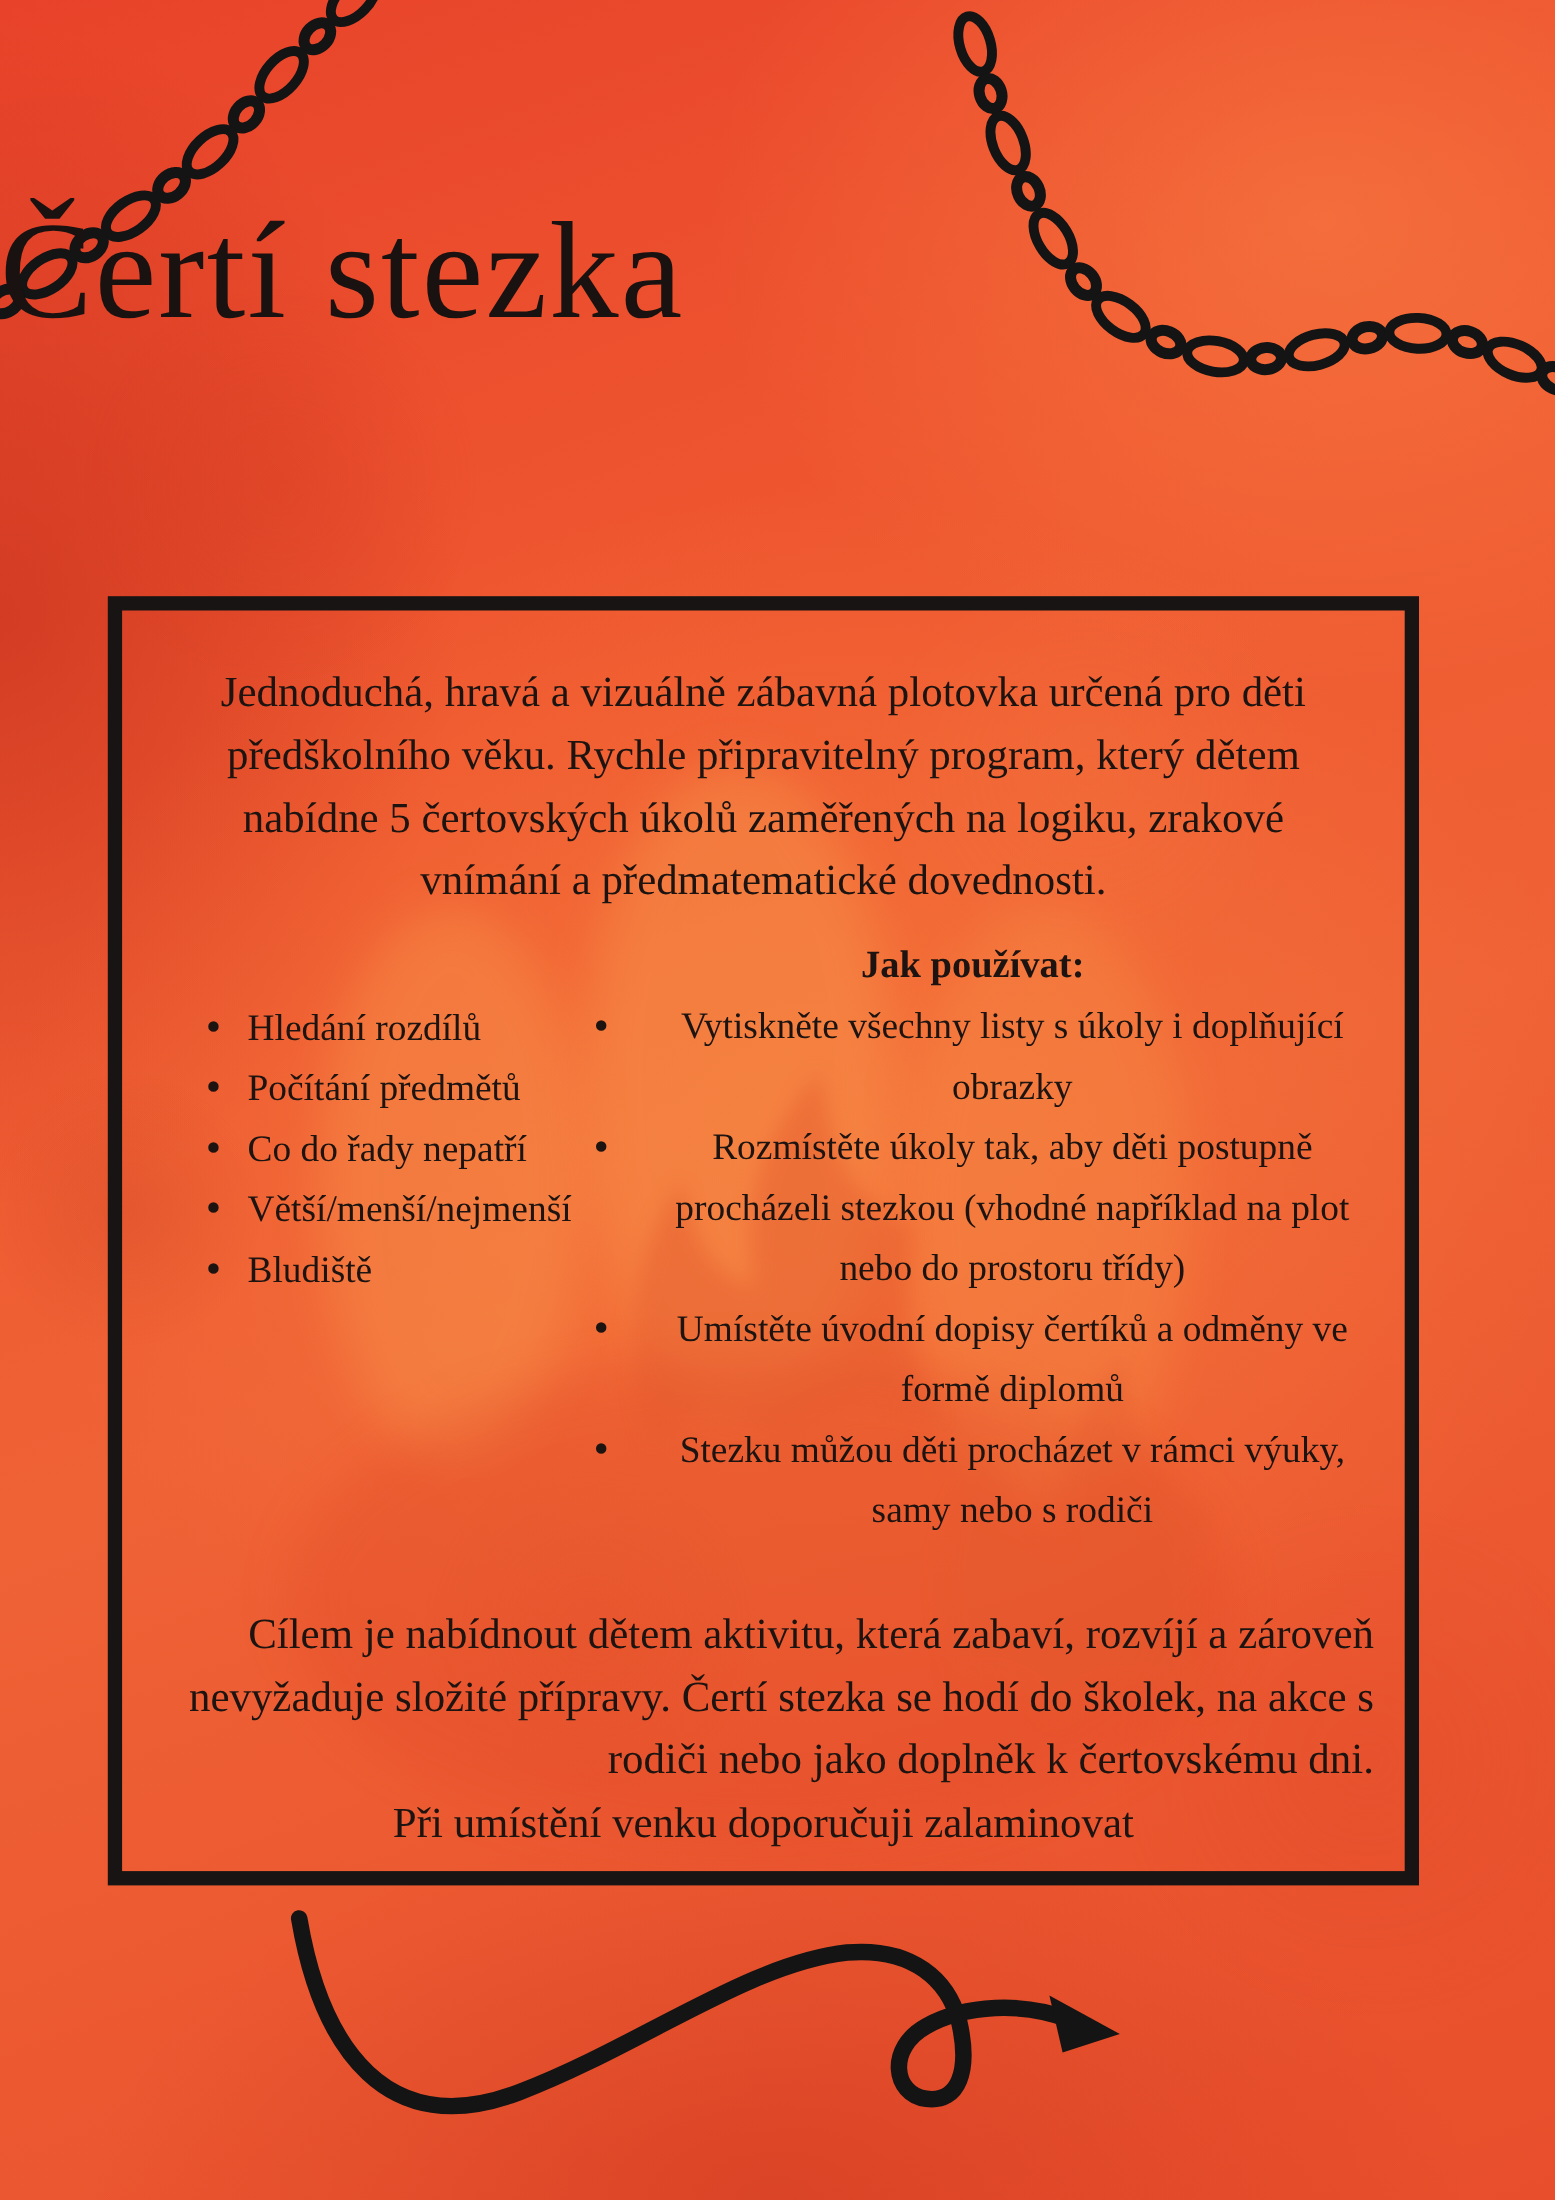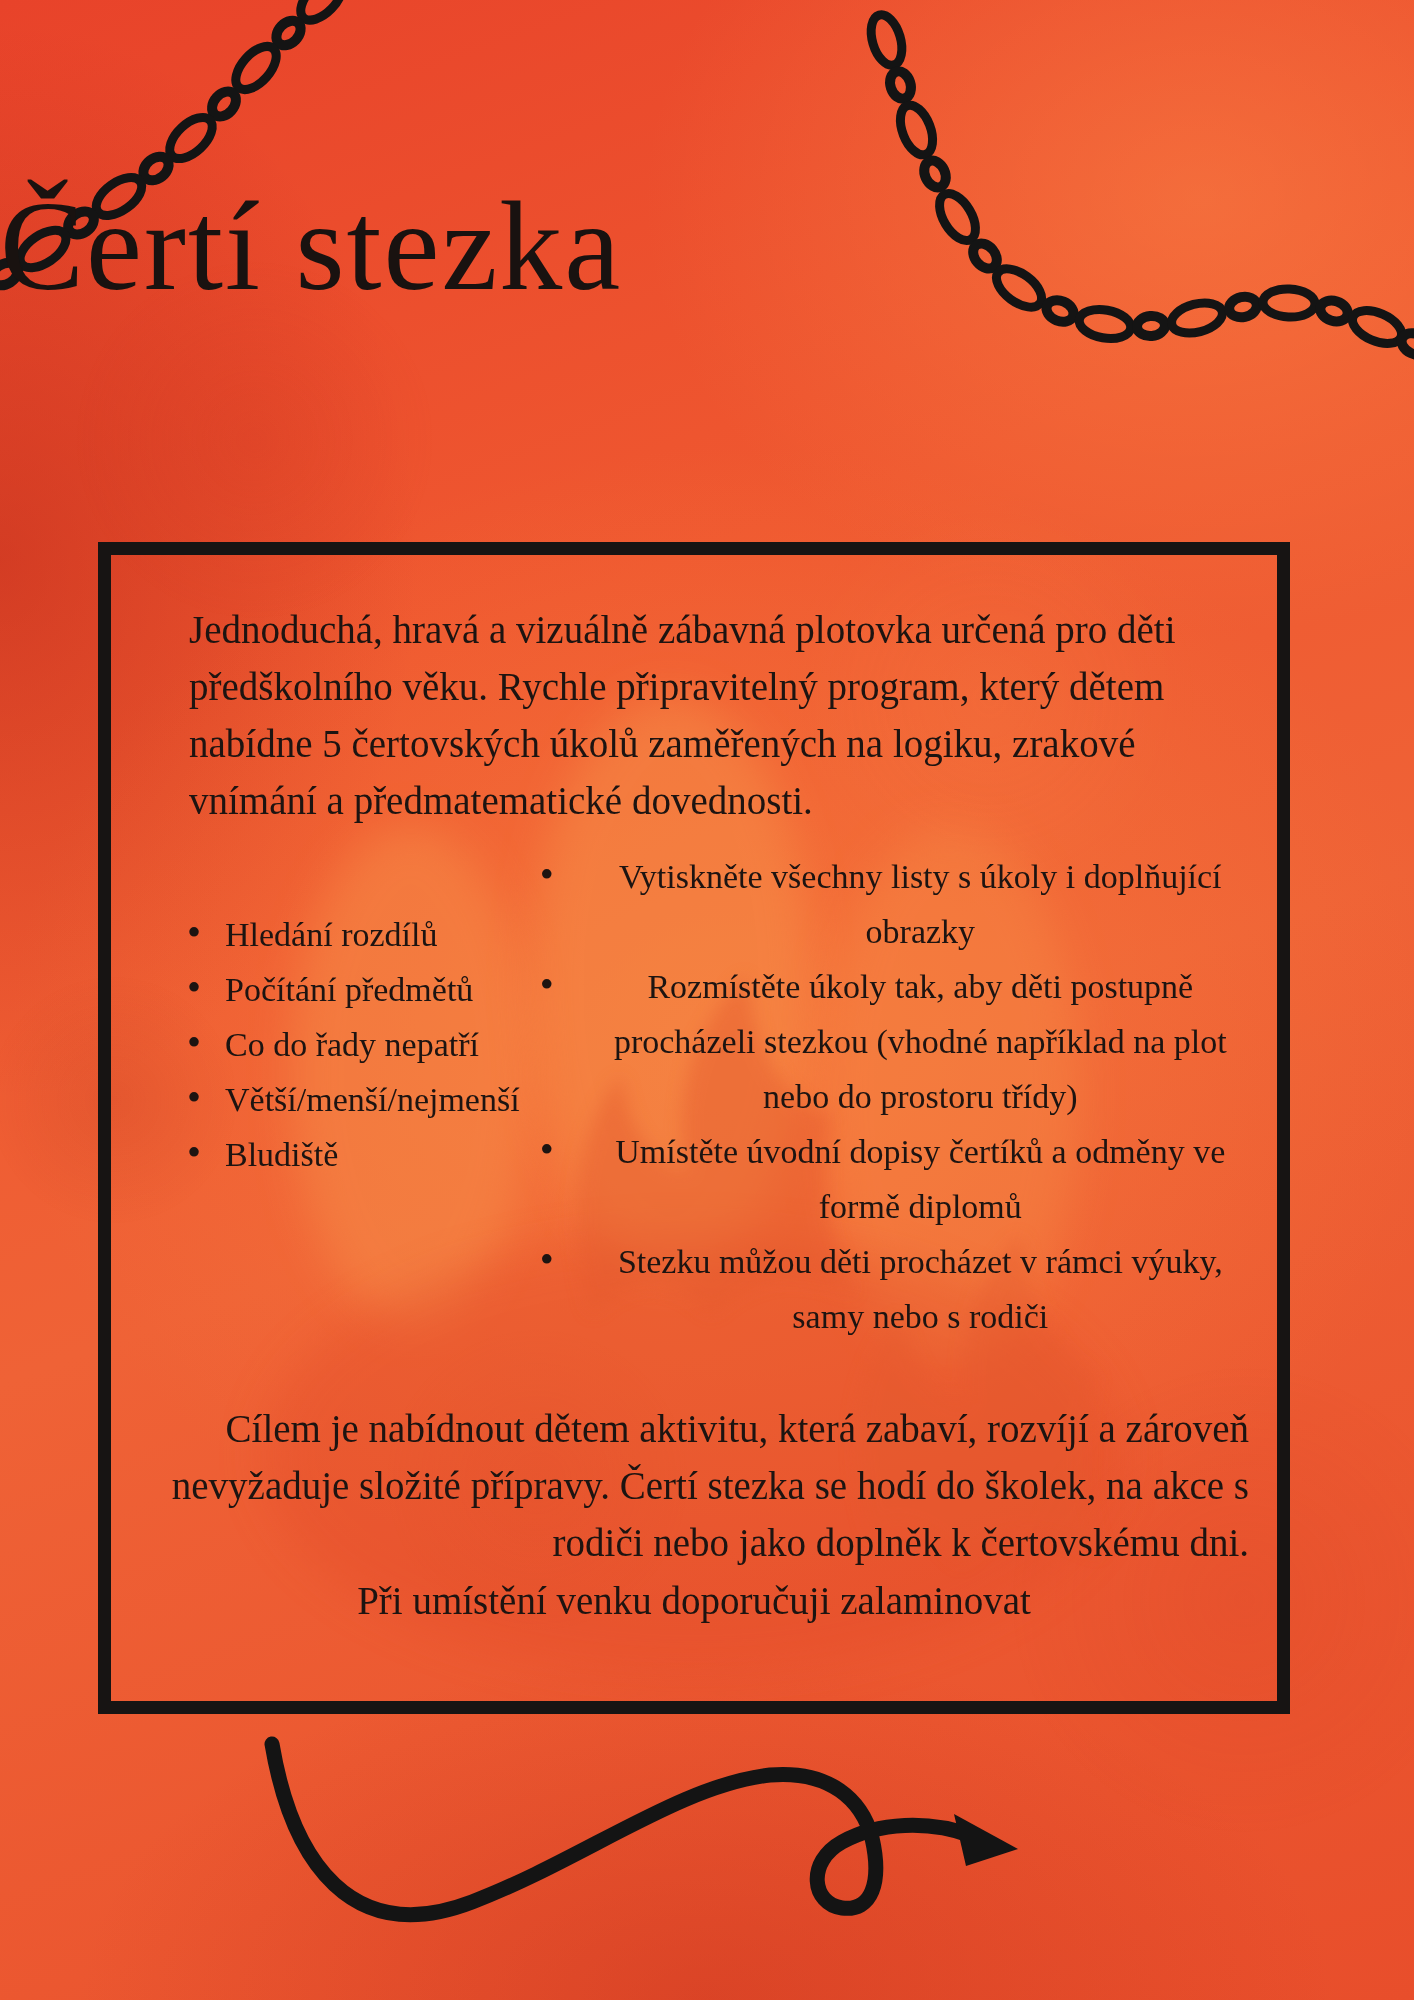--- a/index.html
+++ b/index.html
@@ -30,21 +30,21 @@
     letter-spacing:2px;
   }
   #box{
     position:absolute;left:98px;top:542px;width:1192px;height:1172px;z-index:2;
     border:13px solid #171413;box-sizing:border-box;
     padding:46px 28px 0;
   }
   #box-flames{position:absolute;inset:0;z-index:0;}
   #box-content{position:relative;z-index:1;color:#1d1411;}
   .intro{
-    margin:0 auto;max-width:1010px;
+    margin:0 auto;max-width:1010px;text-align:center;
     font-size:39px;line-height:57px;
   }
   .columns{display:flex;margin-top:20px;}
   .col-left{flex:0 0 31.5%;margin-top:58px;font-size:34px;line-height:55px;}
   .col-right{flex:1 1 auto;font-size:34px;line-height:55px;}
   .col-heading{font-weight:bold;text-align:center;font-size:35px;margin:0 0 2px;}
   ul.plain{list-style:none;margin:0;padding:0;}
   .col-left ul.plain{margin-left:42px;}
   .col-left li{position:relative;padding-left:44px;}
   .col-left li::before{content:"\2022";position:absolute;left:6px;top:-2px;font-size:40px;}
@@ -131,20 +131,21 @@
           <ul class="plain">
 
           <li>Hledání rozdílů</li>
               <li>Počítání předmětů</li>
               <li>Co do řady nepatří</li>
               <li>Větší/menší/nejmenší</li>
               <li>Bludiště</li>
             </ul>
         </div>
         <div class="col-right">
+          <p class="col-heading">Jak používat:</p>
           <ul class="plain">
 
           <li>Vytiskněte všechny listy s úkoly i doplňující obrazky</li>
               <li>Rozmístěte úkoly tak, aby děti postupně procházeli stezkou (vhodné například na plot nebo do prostoru třídy)</li>
               <li>Umístěte úvodní dopisy čertíků a odměny ve formě diplomů</li>
               <li>Stezku můžou děti procházet v rámci výuky, samy nebo s rodiči</li>
             </ul>
         </div>
       </div>
 

